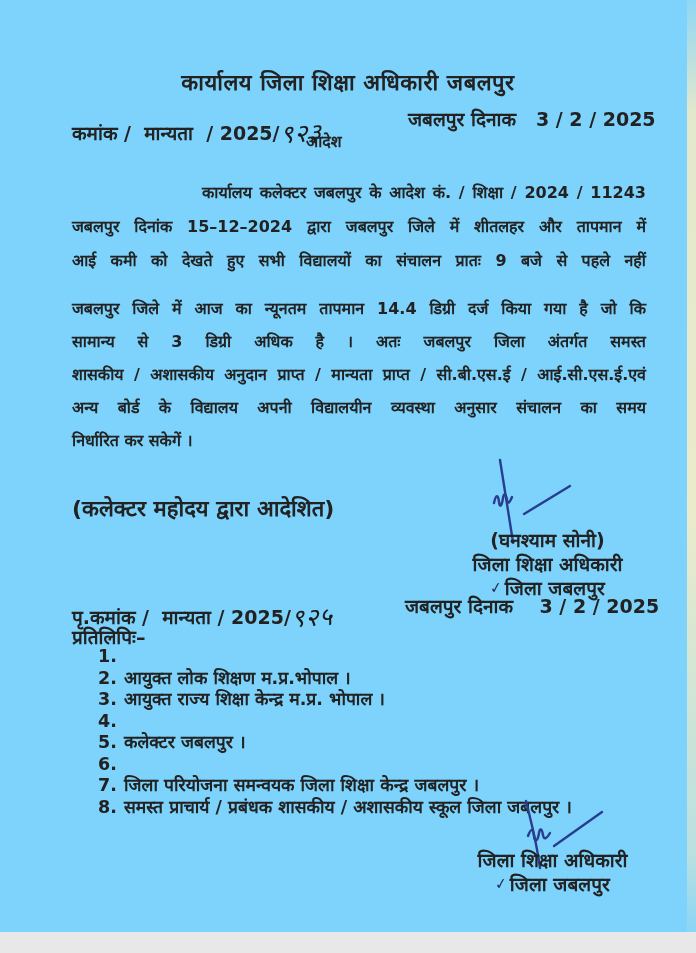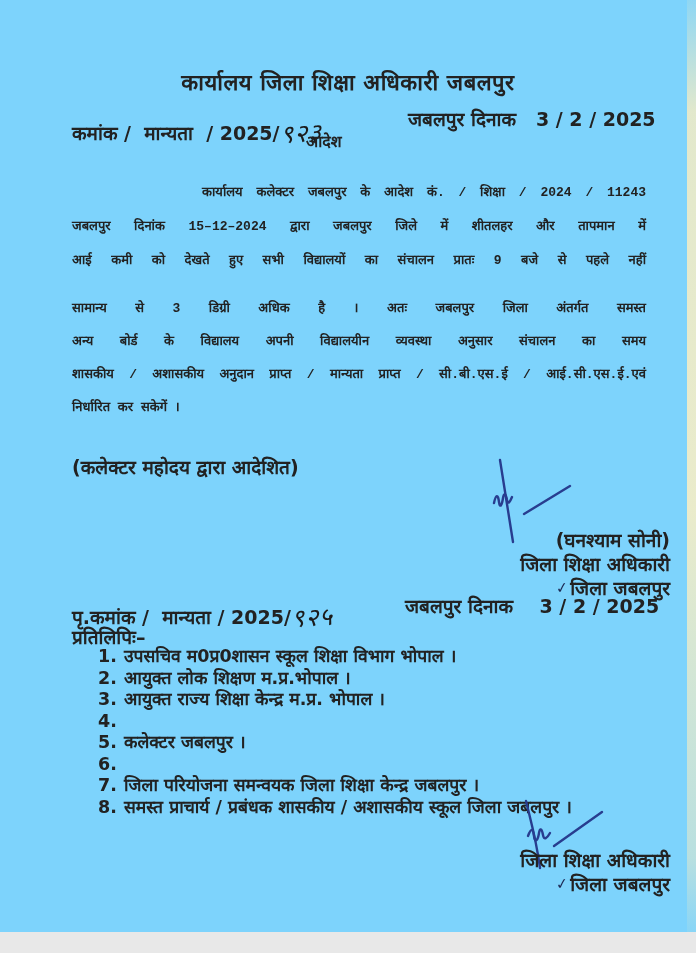--- a/index.html
+++ b/index.html
@@ -59,50 +59,49 @@
     position: absolute;
     top: 130px; left: 306px;
     font-size: 16px;
     text-underline-offset: 4px;
     text-decoration-thickness: 2px;
   }
   .para {
     position: absolute;
     left: 72px;
     width: 574px;
-    font-size: 13px;
-    font-family: Liberation Mono, monospace;
+    font-size: 16px;
   }
   .para .line {
     line-height: 34px;
     text-align: justify;
     text-align-last: justify;
   }
   .para .line.indent { padding-left: 130px; }
   .para .line.last { text-align-last: left; }
   #para2 .line { line-height: 33px; }
   .ordered-by {
     position: absolute;
-    top: 454px; left: 72px;
-    font-size: 19px;
+    top: 492px; left: 72px;
+    font-size: 22px;
   }
   .signature {
     position: absolute;
   }
   .signature path {
     fill: none;
     stroke-width: 2.4;
     stroke-linecap: round;
     stroke-linejoin: round;
   }
   #sig1 { top: 456px; left: 448px; }
   #sig2 { top: 798px; left: 490px; }
   .sign-block {
     position: absolute;
-    text-align: right;
+    text-align: center;
     font-size: 19px;
     line-height: 24px;
   }
   #sign-block-1 { top: 528px; left: 425px; width: 245px; }
   #sign-block-2 { top: 848px; left: 435px; width: 235px; }
   .tick {
     display: inline-block;
     font-size: 15px;
     transform: rotate(-8deg) translateY(-2px);
     margin-right: 2px;
@@ -147,23 +146,24 @@
 
   <div class="order-heading">आदेश</div>
 
   <div class="para" id="para1" style="top:176px">
     <div class="line indent">कार्यालय कलेक्टर जबलपुर के आदेश कं. / शिक्षा / 2024 / 11243</div>
     <div class="line">जबलपुर दिनांक 15–12–2024 द्वारा जबलपुर जिले में शीतलहर और तापमान में</div>
     <div class="line">आई कमी को देखते हुए सभी विद्यालयों का संचालन प्रातः 9 बजे से पहले नहीं</div>
   </div>
 
   <div class="para" id="para2" style="top:292px">
+    <div class="line">जबलपुर जिले में आज का न्यूनतम तापमान 14.4 डिग्री दर्ज किया गया है जो कि</div>
     <div class="line">सामान्य से 3 डिग्री अधिक है । अतः जबलपुर जिला अंतर्गत समस्त</div>
+    <div class="line">शासकीय / अशासकीय अनुदान प्राप्त / मान्यता प्राप्त / सी.बी.एस.ई / आई.सी.एस.ई.एवं</div>
     <div class="line">अन्य बोर्ड के विद्यालय अपनी विद्यालयीन व्यवस्था अनुसार संचालन का समय</div>
-    <div class="line">शासकीय / अशासकीय अनुदान प्राप्त / मान्यता प्राप्त / सी.बी.एस.ई / आई.सी.एस.ई.एवं</div>
     <div class="line last">निर्धारित कर सकेगें ।</div>
   </div>
 
   <div class="ordered-by">(कलेक्टर महोदय द्वारा आदेशित)</div>
 
   <svg class="signature" id="sig1" width="130" height="92" viewBox="0 0 130 92">
     <path d="M52,4 C55,22 59,48 65,86" stroke="#283d8f"></path>
     <path d="M46,47 c2,-9 4,-9 5,-1 c1,7 3,3 4,-4 c1,-6 3,-4 4,2 c1,5 3,2 5,-3" stroke="#283d8f"></path>
     <path d="M76,58 L122,30" stroke="#283d8f"></path>
   </svg>
@@ -176,21 +176,20 @@
 
   <div class="date-mid pre">जबलपुर दिनाक    3 / 2 / 2025</div>
 
   <div class="endorse-left pre"><span>पृ.कमांक /  मान्यता / 2025/</span><span class="hand-num">९२५</span></div>
 
   <div class="copy-label">प्रतिलिपिः–</div>
 
   <div class="copies">
     <div class="copy-item">
         <span class="copy-num">1.</span>
-        <span>उपसचिव म0प्र0शासन स्कूल शिक्षा विभाग भोपाल ।</span>
       </div>
     <div class="copy-item">
         <span class="copy-num">2.</span>
         <span>आयुक्त लोक शिक्षण म.प्र.भोपाल ।</span>
       </div>
     <div class="copy-item">
         <span class="copy-num">3.</span>
         <span>आयुक्त राज्य शिक्षा केन्द्र म.प्र. भोपाल ।</span>
       </div>
     <div class="copy-item">

